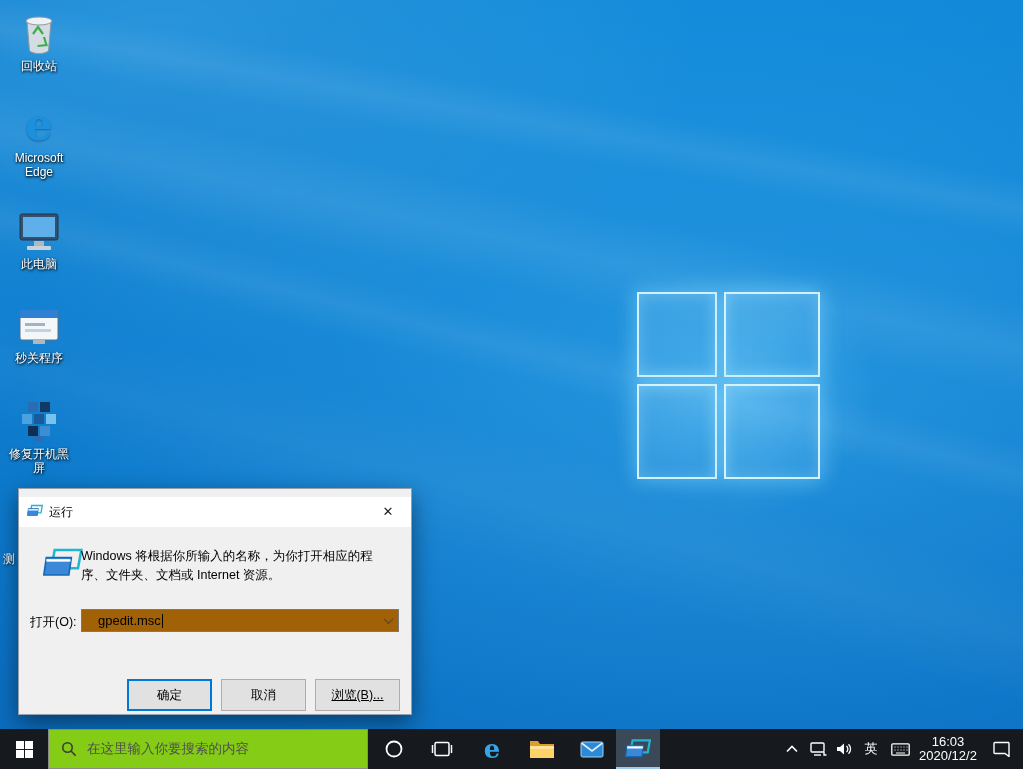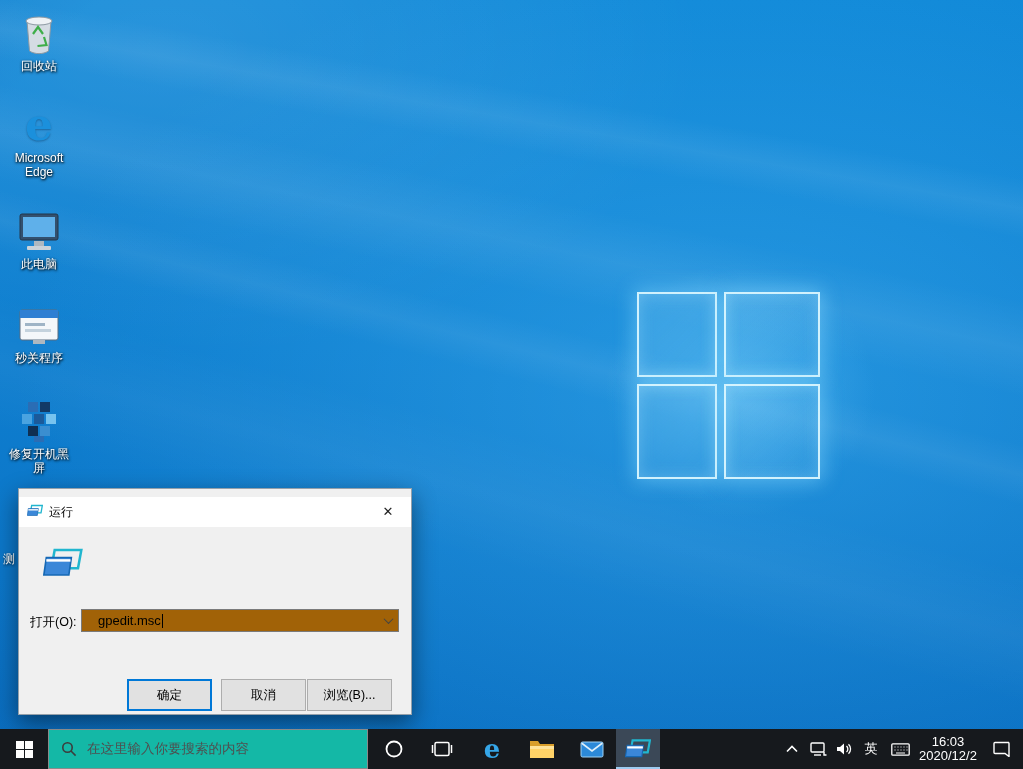--- a/index.html
+++ b/index.html
@@ -59,29 +59,29 @@
     padding-left:16px; font-size:13px; color:#000; cursor:text; }
   .caret { display:inline-block; width:1px; height:14px; background:#000; margin-left:1px; }
   .combo-arrow { position:absolute; right:1px; top:1px; width:18px; height:19px;
     display:flex; align-items:center; justify-content:center; cursor:pointer; }
   .combo-arrow i { width:7px; height:7px; border-right:1.6px solid #444; border-bottom:1.6px solid #444;
     transform:rotate(45deg) translate(-1px,-1px); }
   .btn-row { position:absolute; top:152px; left:0; width:100%; height:24px; }
   .btn { position:absolute; width:85px; height:32px; background:#e1e1e1; border:1px solid #adadad;
     font-size:12.5px; color:#000; cursor:pointer; font-family:inherit; }
   .btn.default { border:2px solid #0078d7; }
-  .btn.ok { left:108px; } .btn.cancel { left:202px; } .btn.browse { left:288px; }
+  .btn.ok { left:108px; } .btn.cancel { left:202px; } .btn.browse { left:296px;text-decoration:underline; }
 
   
   .taskbar { position:absolute; left:0; bottom:0; width:1023px; height:40px; background:#16191d; }
   .tb-btn { position:absolute; top:0; height:40px; border:none; background:transparent;
     display:flex; align-items:center; justify-content:center; cursor:pointer; color:#fff; }
   .start { left:0; width:48px; }
   .searchbox { position:absolute; left:48px; top:0; width:320px; height:40px;
-    background:#14b8a6; border:1px solid #8a8a8a; display:flex; align-items:center;
+    background:#84cc16; border:1px solid #8a8a8a; display:flex; align-items:center;
     padding-left:12px; cursor:text; }
   .searchbox .ph { font-size:13.5px; color:#4f4f4f; margin-left:10px; }
   .cortana { left:372px; width:44px; }
   .taskview { left:420px; width:44px; }
   .tb-edge { left:468px; width:48px; font-size:26px; font-weight:bold; color:#35a6e8;
     font-family:"DejaVu Serif",serif; }
   .tb-explorer { left:518px; width:48px; }
   .tb-mail { left:568px; width:48px; }
   .tb-active { left:616px; width:44px; background:rgba(140,175,210,.32);
     border-bottom:2px solid #9ecbf0; }
@@ -185,20 +185,21 @@
       <button class="close-btn">✕</button>
     </div>
     <div class="dialog-body">
       <div class="body-icon">
         <svg width="40" height="31" viewBox="0 0 48 36">
           <path d="M14 3 H46 L42 25 H10 Z" fill="none" stroke="#21b6cf" stroke-width="3"></path>
           <path d="M4 12 H34 L31 33 H1 Z" fill="#3b87d8" stroke="#1668b4" stroke-width="2"></path>
           <path d="M4 15.5 H33" stroke="#fff" stroke-width="3"></path>
         </svg>
       </div>
+      <div class="desc">Windows 将根据你所输入的名称，为你打开相应的程序、文件夹、文档或 Internet 资源。</div>
       <label class="open-label">打开(O):</label>
       <div class="combobox">
         <span>gpedit.msc</span>
           <span class="caret"></span>
         <span class="combo-arrow">
             <i></i>
           </span>
       </div>
       <div class="btn-row">
         <button class="btn default ok">确定</button>

